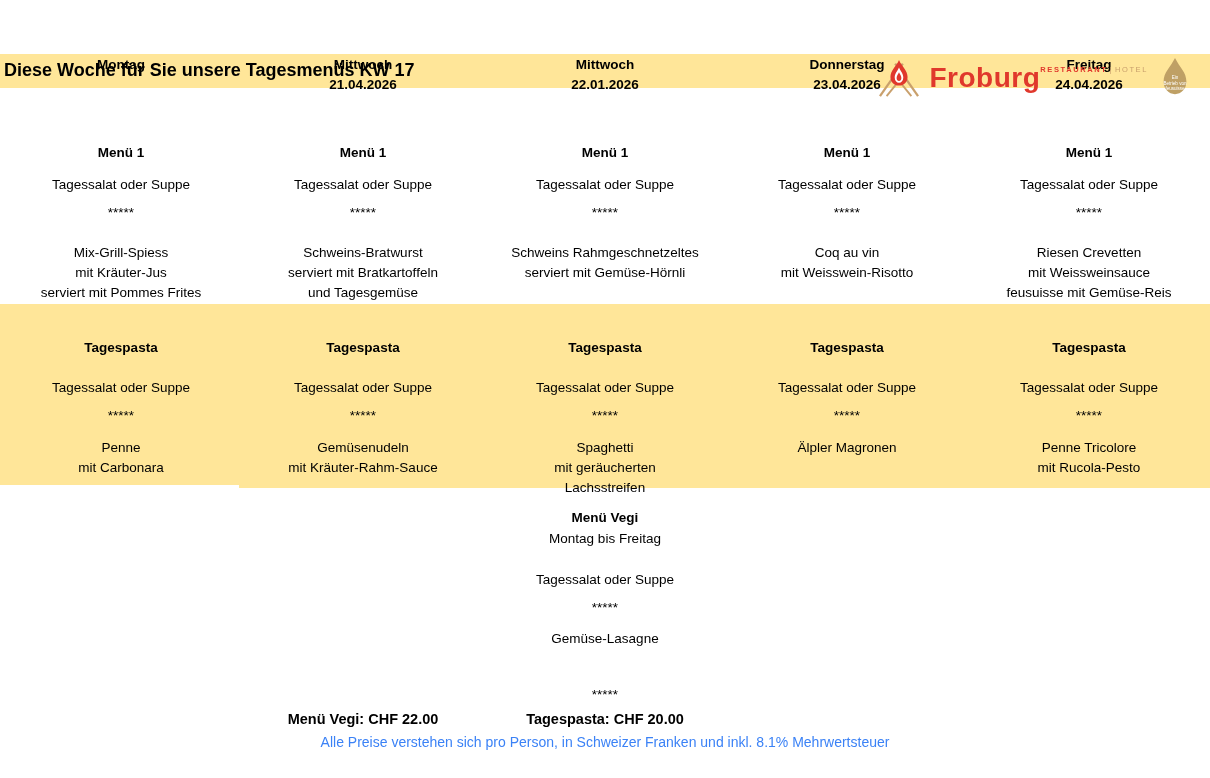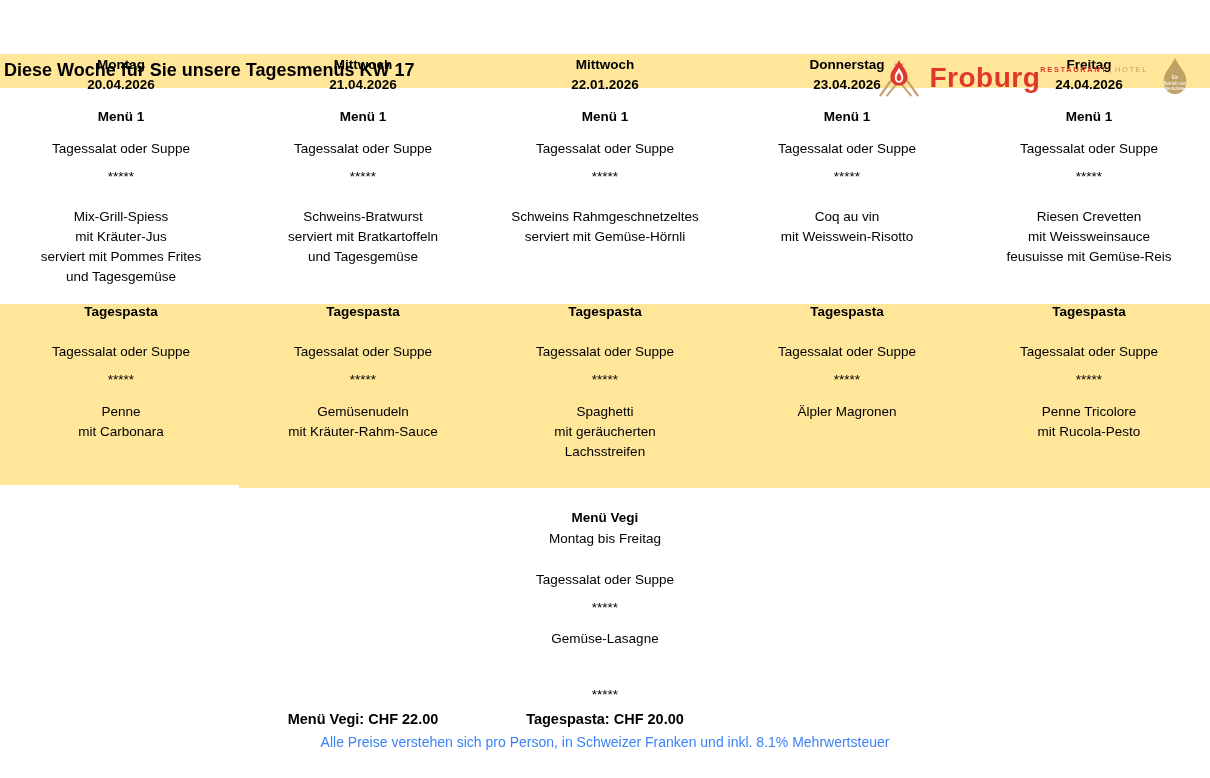--- a/index.html
+++ b/index.html
@@ -16,21 +16,21 @@
   .brand-tagline .sep { color:#c9a06c; font-weight:normal; padding:0 2px; }
   .brand-tagline .hotel { color:#c9a06c; font-weight:normal; letter-spacing:1.6px; }
 
   
   .grid5 { display:grid; grid-template-columns:repeat(5, 242px); width:1210px; }
   .band { background:#ffe699; }
   .band-days { height:34px; padding-top:1px; }
   .day-cell { text-align:center; font-weight:bold; font-size:13.5px; line-height:20px; }
 
   .row-menu1 { height:216px; }
-  .cell { text-align:center; font-size:13.5px; }
+  .cell { text-align:center; font-size:13.5px;margin-top:36px; }
   .sec-title { font-weight:bold; font-size:13.5px; line-height:16px; }
   .m1 .sec-title { margin-top:21px; }
   .starter { margin-top:14px; line-height:20px; }
   .stars { margin-top:8px; line-height:20px; }
   .dish { line-height:20px; white-space:pre-line; }
   .m1 .dish { margin-top:20px; }
 
   .band-pasta { height:184px; position:relative; }
   .pasta .starter { margin-top:22px; }
   .pasta .dish { margin-top:12px; }
@@ -75,21 +75,20 @@
       <path d="M20 2 C15 12 8 17 8 27 C8 34.5 13.4 40 20 40 C26.6 40 32 34.5 32 27 C32 17 25 12 20 2 Z" fill="#bfa065"></path>
       <text x="20" y="24" text-anchor="middle" font-size="4.8" fill="#ffffff">Ein</text>
       <text x="20" y="30" text-anchor="middle" font-size="4.8" fill="#ffffff">Betrieb von</text>
       <text x="20" y="36" text-anchor="middle" font-size="4.8" fill="#ffffff">feusuisse</text>
     </svg>
   </div>
 
   <div class="grid5 band band-days" id="band-days" style="margin-top:54px;">
     <div class="day-cell">
       <div>Montag</div>
-      <div>20.04.2026</div>
     </div>
 
     <div class="day-cell">
       <div>Mittwoch</div>
       <div>21.04.2026</div>
     </div>
 
     <div class="day-cell">
       <div>Mittwoch</div>
       <div>22.01.2026</div>

